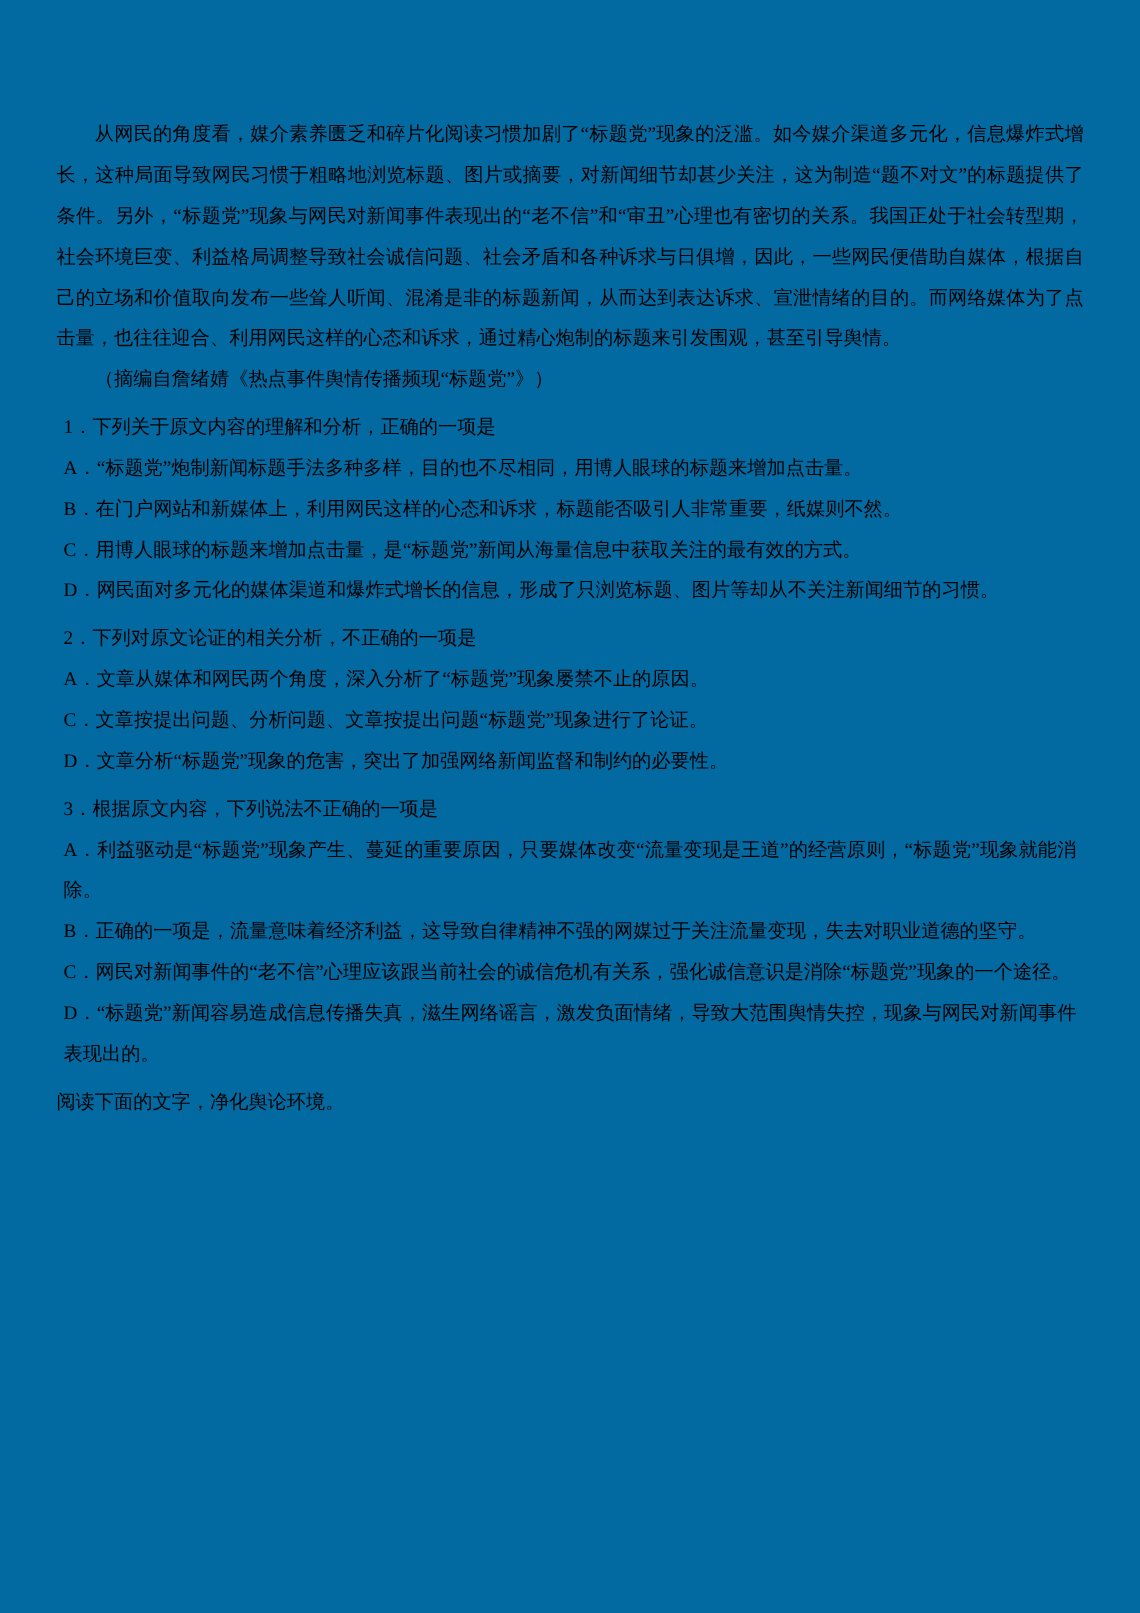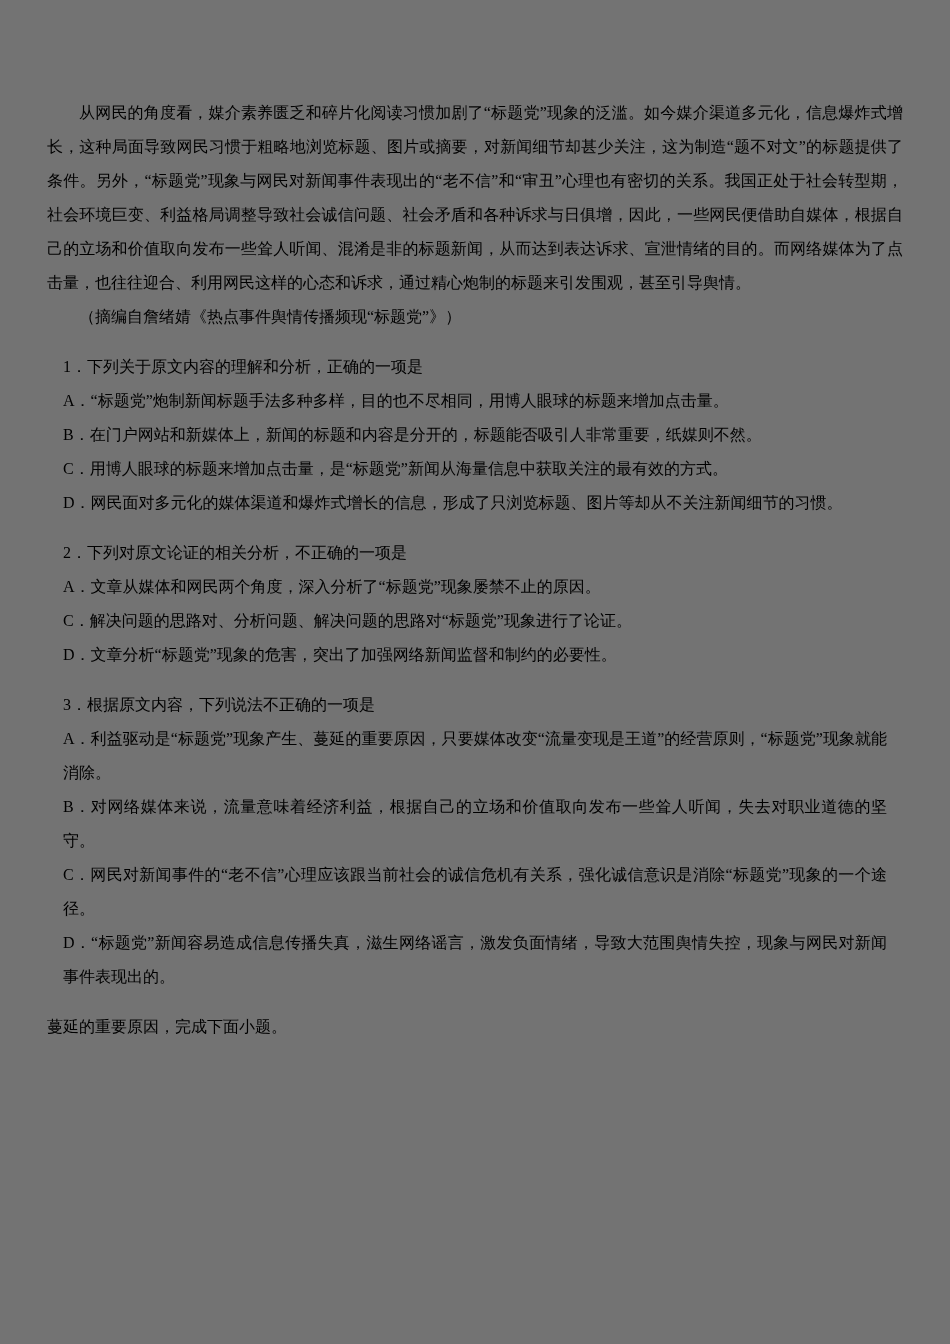--- a/index.html
+++ b/index.html
@@ -8,58 +8,58 @@
     width: 950px;
     height: 1344px;
     background: #ffffff;
     color: #000000;
     font-family: "Liberation Serif", "DejaVu Serif", serif;
   }
   .page {
     width: 950px;
     min-height: 1344px;
     padding: 96px 47px 40px 47px;
-    background: #737373;
+    background: #0369a1;
   }
   .para {
     margin: 0;
     font-size: 16px;
     line-height: 34px;
     text-align: justify;
     word-break: break-all;
   }
   .indent { text-indent: 2em; }
-  .question-block { margin: 16px; padding: 0; }
+  .question-block { margin: 6px; padding: 0; }
 </style>
 </head>
 <body>
 
 <div class="page">
 
   <p class="para indent">从网民的角度看，媒介素养匮乏和碎片化阅读习惯加剧了“标题党”现象的泛滥。如今媒介渠道多元化，信息爆炸式增长，这种局面导致网民习惯于粗略地浏览标题、图片或摘要，对新闻细节却甚少关注，这为制造“题不对文”的标题提供了条件。另外，“标题党”现象与网民对新闻事件表现出的“老不信”和“审丑”心理也有密切的关系。我国正处于社会转型期，社会环境巨变、利益格局调整导致社会诚信问题、社会矛盾和各种诉求与日俱增，因此，一些网民便借助自媒体，根据自己的立场和价值取向发布一些耸人听闻、混淆是非的标题新闻，从而达到表达诉求、宣泄情绪的目的。而网络媒体为了点击量，也往往迎合、利用网民这样的心态和诉求，通过精心炮制的标题来引发围观，甚至引导舆情。</p>
   <p class="para indent">（摘编自詹绪婧《热点事件舆情传播频现“标题党”》）</p>
 
   <div class="question-block">
     <p class="para">1．下列关于原文内容的理解和分析，正确的一项是</p>
     <p class="para">A．“标题党”炮制新闻标题手法多种多样，目的也不尽相同，用博人眼球的标题来增加点击量。</p>
-    <p class="para">B．在门户网站和新媒体上，新闻的标题和内容是分开的，标题能否吸引人非常重要，纸媒则不然。</p>
+    <p class="para">B．在门户网站和新媒体上，利用网民这样的心态和诉求，标题能否吸引人非常重要，纸媒则不然。</p>
     <p class="para">C．用博人眼球的标题来增加点击量，是“标题党”新闻从海量信息中获取关注的最有效的方式。</p>
     <p class="para">D．网民面对多元化的媒体渠道和爆炸式增长的信息，形成了只浏览标题、图片等却从不关注新闻细节的习惯。</p>
   </div>
 
   <div class="question-block">
     <p class="para">2．下列对原文论证的相关分析，不正确的一项是</p>
     <p class="para">A．文章从媒体和网民两个角度，深入分析了“标题党”现象屡禁不止的原因。</p>
-    <p class="para">C．解决问题的思路对、分析问题、解决问题的思路对“标题党”现象进行了论证。</p>
+    <p class="para">C．文章按提出问题、分析问题、文章按提出问题“标题党”现象进行了论证。</p>
     <p class="para">D．文章分析“标题党”现象的危害，突出了加强网络新闻监督和制约的必要性。</p>
   </div>
 
   <div class="question-block">
     <p class="para">3．根据原文内容，下列说法不正确的一项是</p>
     <p class="para">A．利益驱动是“标题党”现象产生、蔓延的重要原因，只要媒体改变“流量变现是王道”的经营原则，“标题党”现象就能消除。</p>
-    <p class="para">B．对网络媒体来说，流量意味着经济利益，根据自己的立场和价值取向发布一些耸人听闻，失去对职业道德的坚守。</p>
+    <p class="para">B．正确的一项是，流量意味着经济利益，这导致自律精神不强的网媒过于关注流量变现，失去对职业道德的坚守。</p>
     <p class="para">C．网民对新闻事件的“老不信”心理应该跟当前社会的诚信危机有关系，强化诚信意识是消除“标题党”现象的一个途径。</p>
     <p class="para">D．“标题党”新闻容易造成信息传播失真，滋生网络谣言，激发负面情绪，导致大范围舆情失控，现象与网民对新闻事件表现出的。</p>
   </div>
 
-  <p class="para">蔓延的重要原因，完成下面小题。</p>
+  <p class="para">阅读下面的文字，净化舆论环境。</p>
 
 </div>
 
 </body></html>

